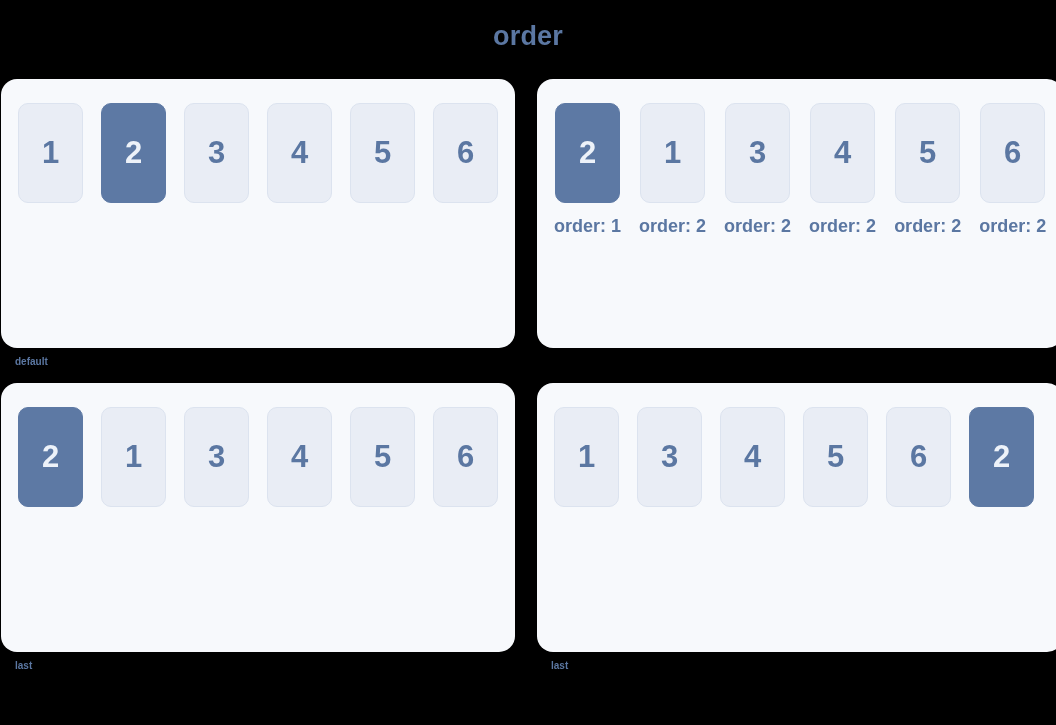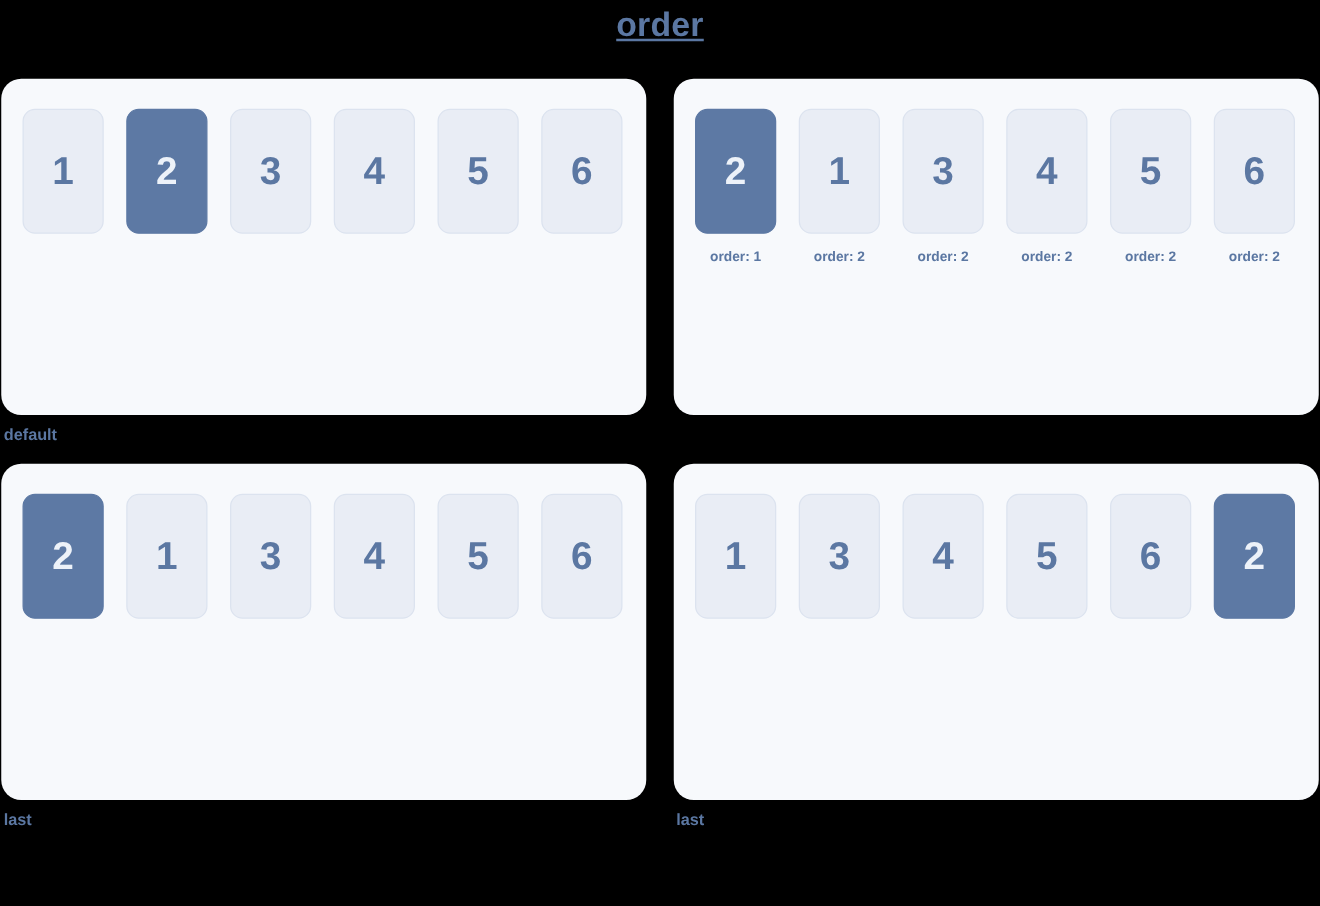--- a/index.html
+++ b/index.html
@@ -12,26 +12,25 @@
     --text-on-accent:#edf2f9;
   }
   *{box-sizing:border-box;}
   html,body{margin:0;padding:0;}
   body{
     width:1056px;height:725px;overflow:hidden;
     background:var(--background);
     font-family:"Liberation Sans","DejaVu Sans",sans-serif;
   }
   h1.page-title{
-    margin:0;padding-top:5px;
+    margin:0;padding-top:21px;
     text-align:center;
     font-size:27px;line-height:30px;font-weight:700;
     color:var(--text);
     letter-spacing:0.2px;
-    text-decoration:underline;
   }
   .grid{
     margin-top:28px;
     padding:0 1px;
     display:grid;
     grid-template-columns:repeat(2,1fr);
     column-gap:22px;
     row-gap:16px;
   }
   figure.panel-wrap{margin:0;}
@@ -58,29 +57,29 @@
     font-size:31px;font-weight:600;
     color:var(--text);
   }
   .box.hl{
     background:var(--accent);
     border-color:var(--accent);
     color:var(--text-on-accent);
   }
   .order-label{
     margin-top:13px;
-    font-size:11px;
+    font-size:18px;
     font-weight:600;
     color:var(--text);
     white-space:nowrap;
   }
   figcaption.caption{
     margin-top:8px;
-    padding-left:2px;
-    font-size:13px;
+    padding-left:14px;
+    font-size:10px;
     font-weight:700;
     color:var(--text);
   }
 </style>
 </head>
 <body>
 
 <main>
   <h1 class="page-title">order</h1>
   <section class="grid">

